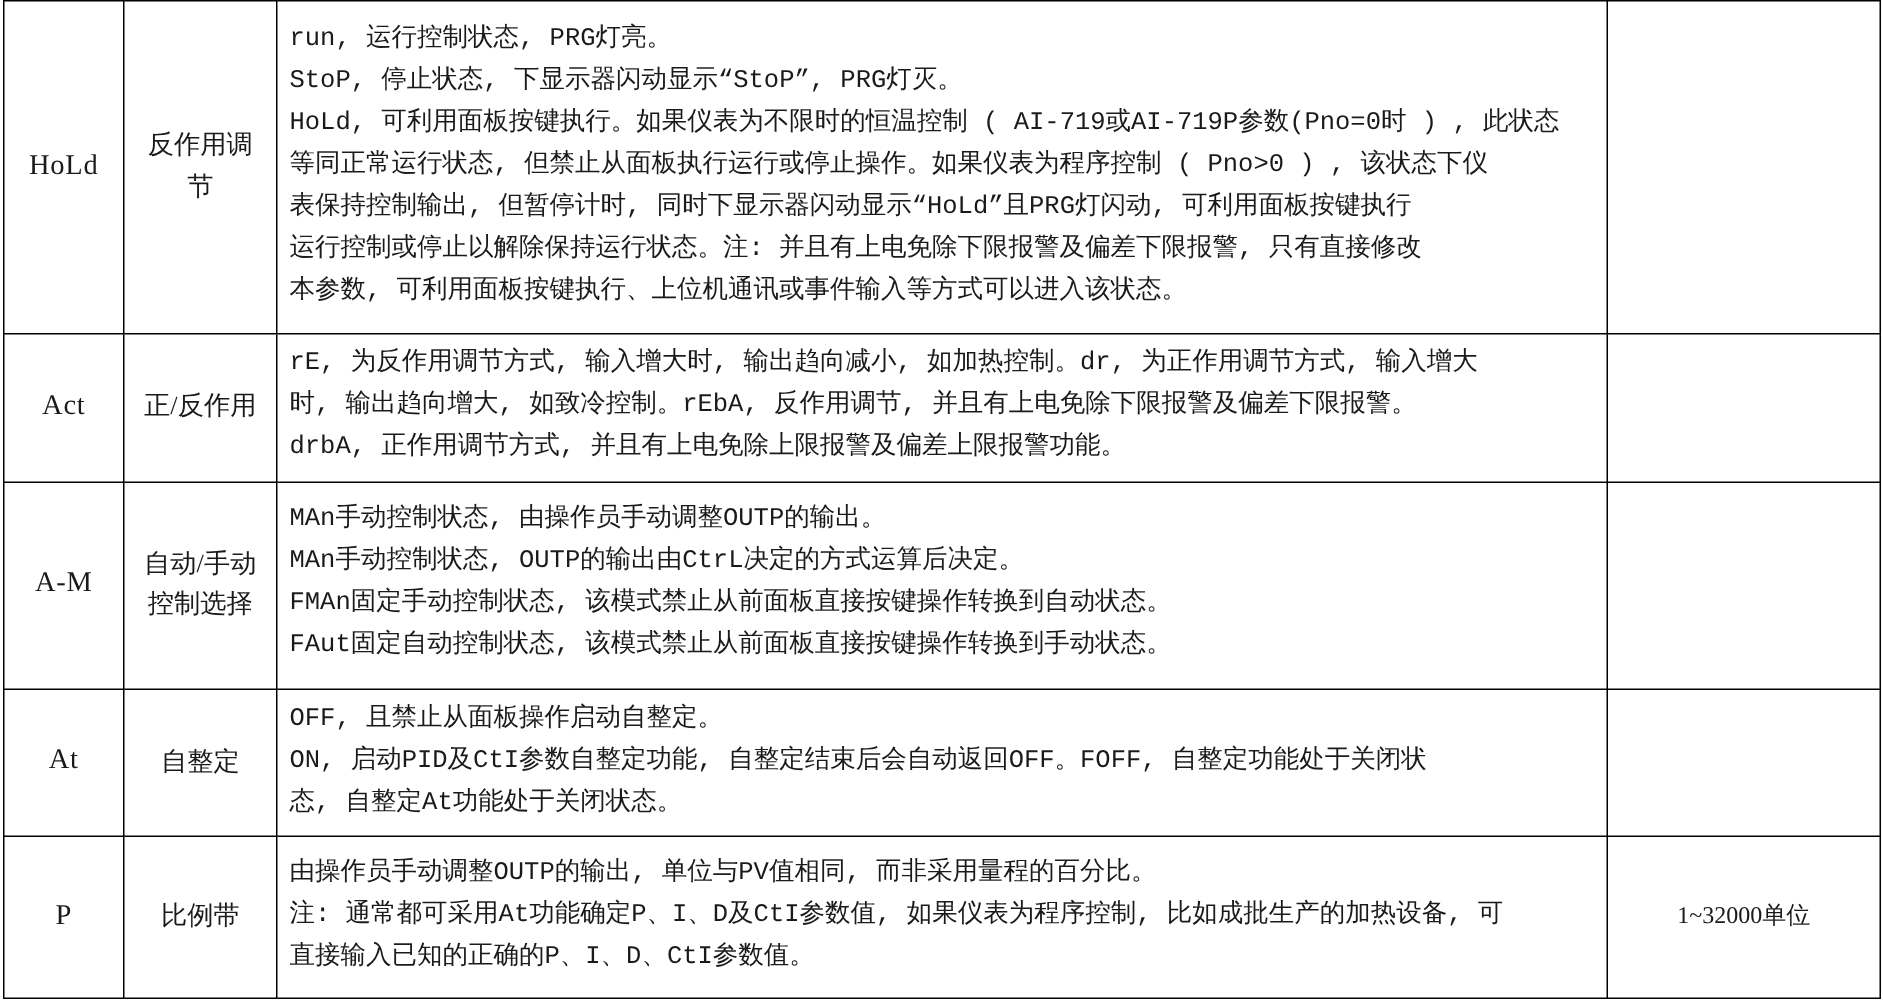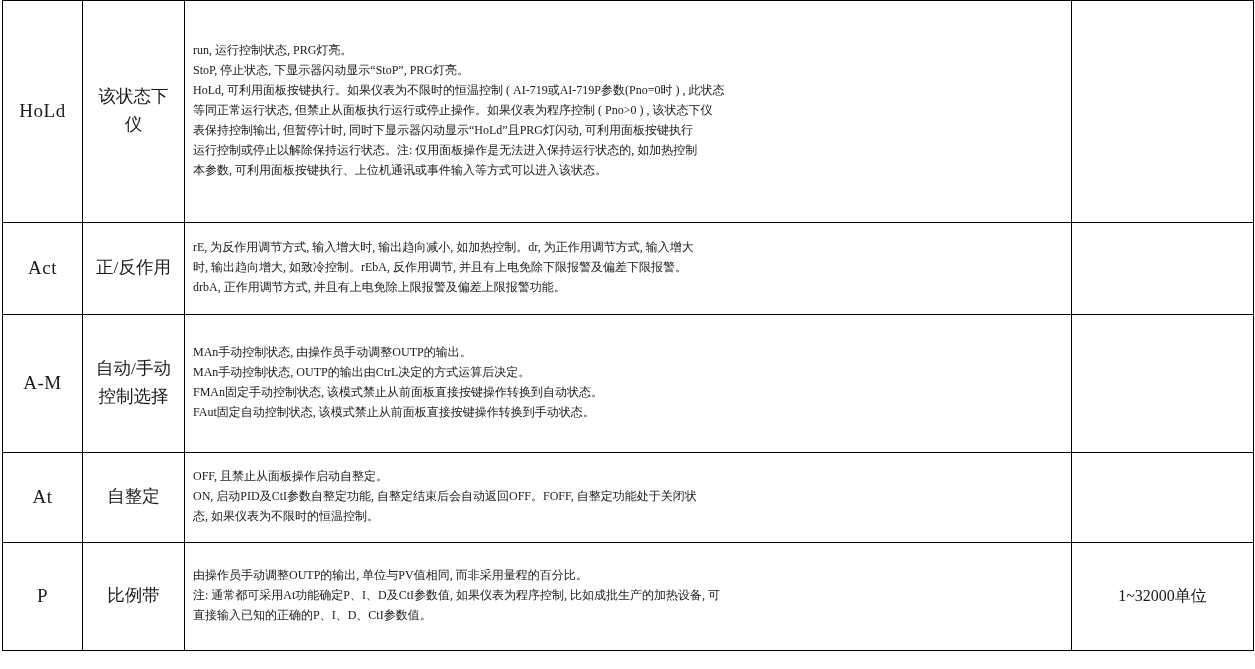--- a/index.html
+++ b/index.html
@@ -42,25 +42,26 @@
     font-size: 19px;
     font-family: "Liberation Serif", serif;
     letter-spacing: 0.5px;
   }
   td.name-cell {
     text-align: center;
     font-size: 17.5px;
     line-height: 1.55;
   }
   td.desc-cell {
-    font-size: 12px;
+    font-size: 17px;
     line-height: 1.62;
     text-align: justify;
     padding-left: 10px;
     padding-right: 10px;
+    font-family: Liberation Mono, monospace;
   }
   td.range-cell {
     text-align: center;
     font-size: 16px;
     line-height: 1.5;
   }
   .desc-line {
     display: block;
   }
   .desc-line + .desc-line { margin-top: 0.5px; }
@@ -83,28 +84,28 @@
     <colgroup>
       <col class="c-code">
       <col class="c-name">
       <col class="c-desc">
       <col class="c-range">
     </colgroup>
     <tbody>
 
       <tr class="row-srun">
         <td class="code-cell">HoLd</td>
-        <td class="name-cell">该状态下仪</td>
+        <td class="name-cell">反作用调节</td>
         <td class="desc-cell">
           <span class="desc-line">run, 运行控制状态, PRG灯亮。</span>
-          <span class="desc-line">StoP, 停止状态, 下显示器闪动显示“StoP”, PRG灯亮。</span>
+          <span class="desc-line">StoP, 停止状态, 下显示器闪动显示“StoP”, PRG灯灭。</span>
           <span class="desc-line">HoLd, 可利用面板按键执行。如果仪表为不限时的恒温控制 ( AI-719或AI-719P参数(Pno=0时 ) , 此状态</span>
           <span class="desc-line">等同正常运行状态, 但禁止从面板执行运行或停止操作。如果仪表为程序控制 ( Pno&gt;0 ) , 该状态下仪</span>
           <span class="desc-line">表保持控制输出, 但暂停计时, 同时下显示器闪动显示“HoLd”且PRG灯闪动, 可利用面板按键执行</span>
-          <span class="desc-line">运行控制或停止以解除保持运行状态。注: 仅用面板操作是无法进入保持运行状态的, 如加热控制</span>
+          <span class="desc-line">运行控制或停止以解除保持运行状态。注: 并且有上电免除下限报警及偏差下限报警, 只有直接修改</span>
           <span class="desc-line">本参数, 可利用面板按键执行、上位机通讯或事件输入等方式可以进入该状态。</span>
         </td>
         <td class="range-cell"></td>
       </tr>
 
       <tr class="row-act">
         <td class="code-cell">Act</td>
         <td class="name-cell">正/反作用</td>
         <td class="desc-cell">
           <span class="desc-line">rE, 为反作用调节方式, 输入增大时, 输出趋向减小, 如加热控制。dr, 为正作用调节方式, 输入增大</span>
@@ -128,21 +129,21 @@
         </td>
         <td class="range-cell"></td>
       </tr>
 
       <tr class="row-at">
         <td class="code-cell">At</td>
         <td class="name-cell">自整定</td>
         <td class="desc-cell">
           <span class="desc-line">OFF, 且禁止从面板操作启动自整定。</span>
           <span class="desc-line">ON, 启动PID及CtI参数自整定功能, 自整定结束后会自动返回OFF。FOFF, 自整定功能处于关闭状</span>
-          <span class="desc-line">态, 如果仪表为不限时的恒温控制。</span>
+          <span class="desc-line">态, 自整定At功能处于关闭状态。</span>
         </td>
         <td class="range-cell"></td>
       </tr>
 
       <tr class="row-p">
         <td class="code-cell">P</td>
         <td class="name-cell">比例带</td>
         <td class="desc-cell">
           <span class="desc-line">由操作员手动调整OUTP的输出, 单位与PV值相同, 而非采用量程的百分比。</span>
           <span class="desc-line">注: 通常都可采用At功能确定P、I、D及CtI参数值, 如果仪表为程序控制, 比如成批生产的加热设备, 可</span>

